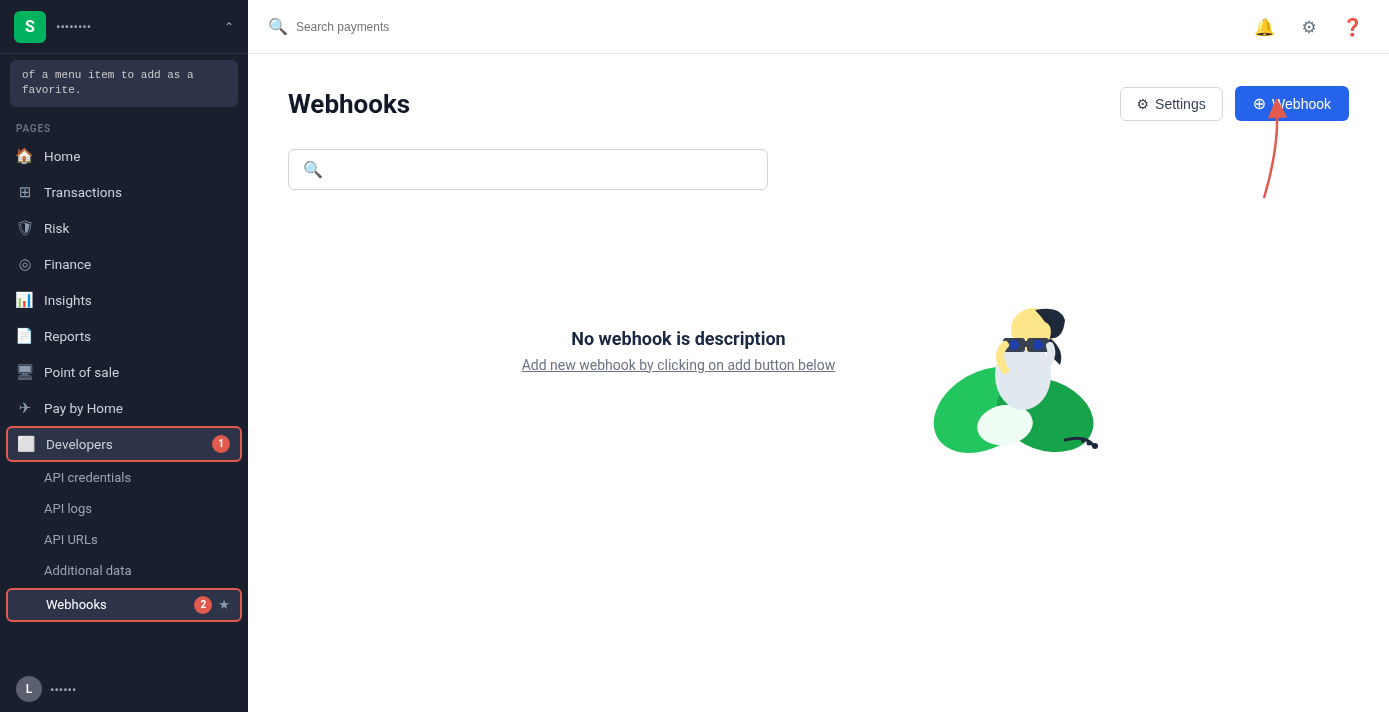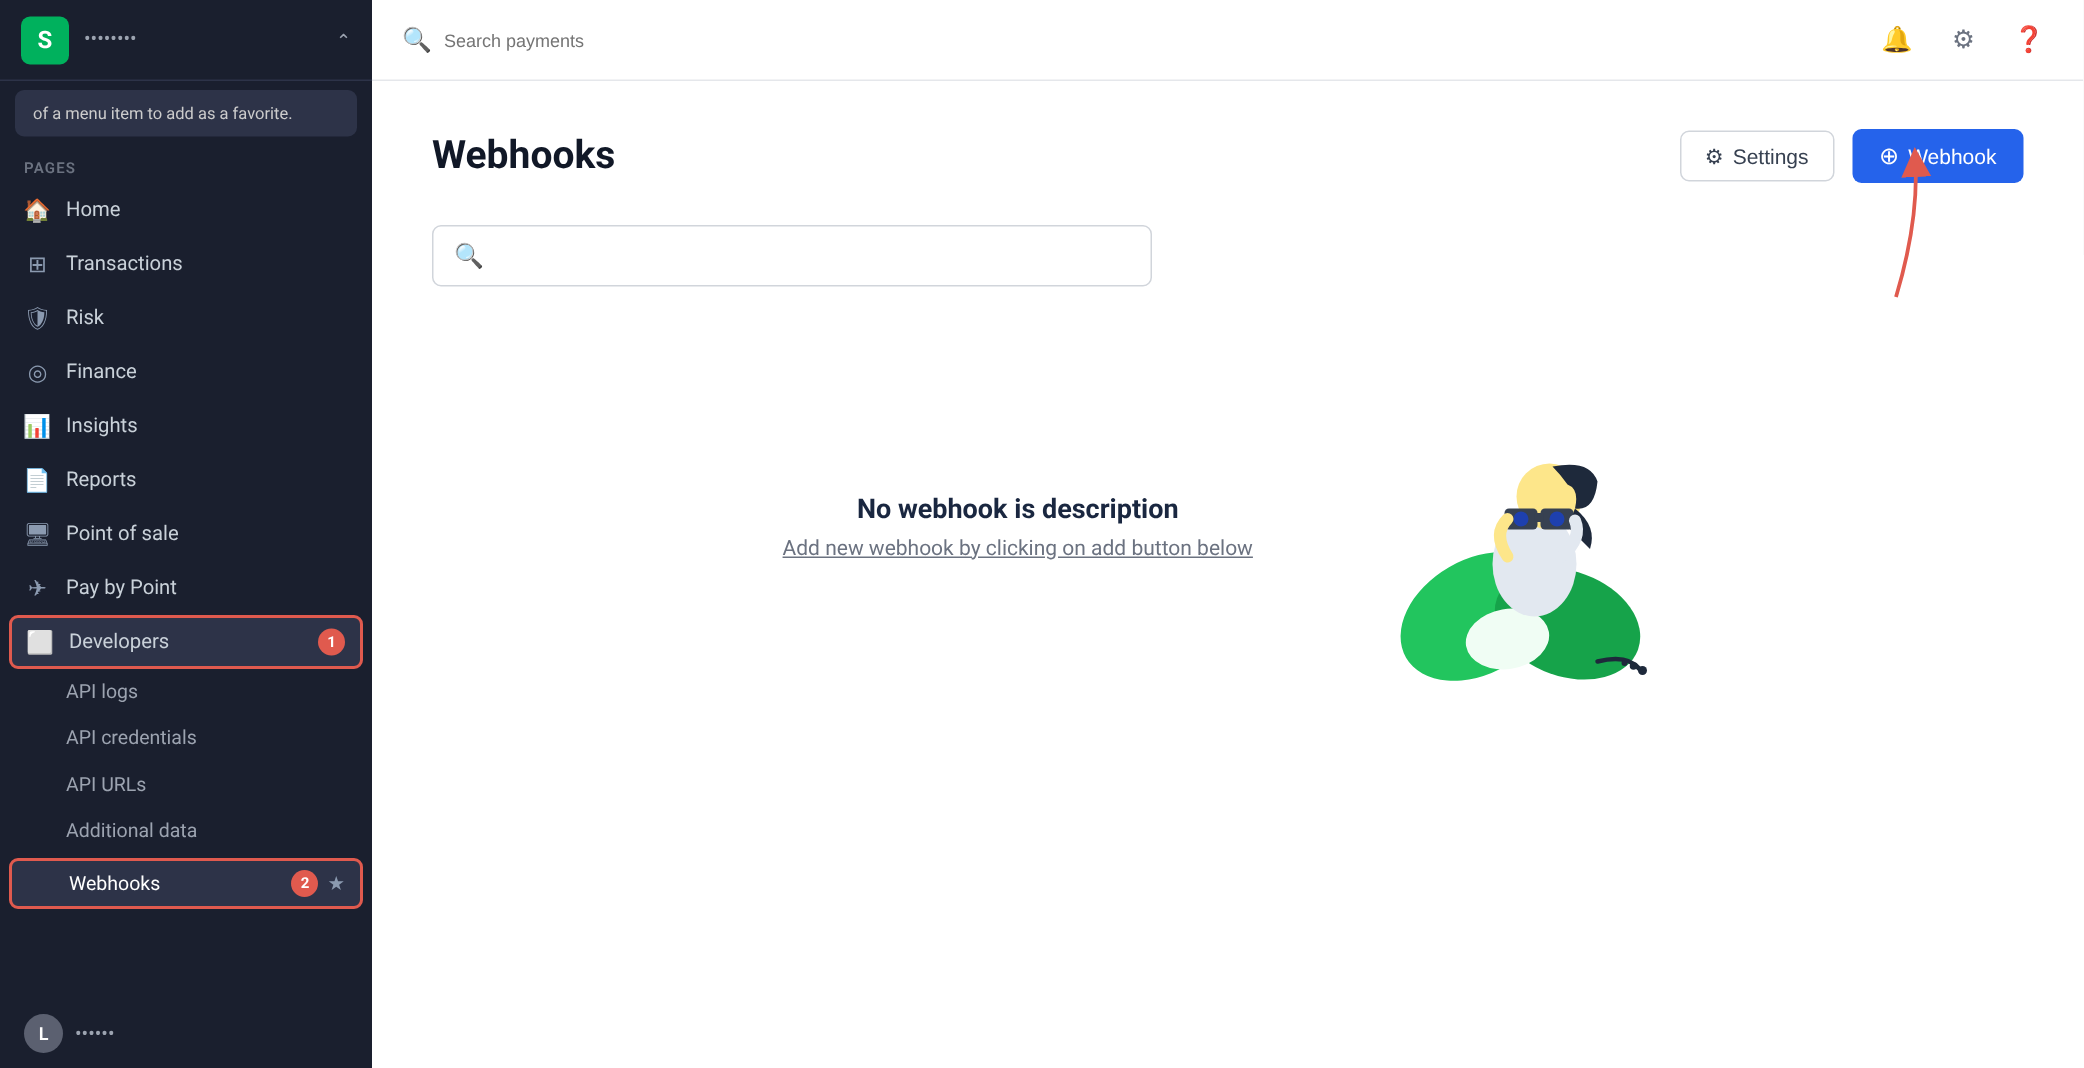--- a/index.html
+++ b/index.html
@@ -51,20 +51,21 @@
       font-size: 12px;
     }
     .tooltip-box {
       background: #2d3348;
       color: #ccc;
       font-size: 11px;
       padding: 8px 12px;
       margin: 6px 10px;
       border-radius: 6px;
       line-height: 1.4;
+      font-family: Liberation Mono, monospace;
     }
     .pages-label {
       color: #6b7280;
       font-size: 10px;
       font-weight: 600;
       letter-spacing: 0.08em;
       padding: 10px 16px 4px;
       text-transform: uppercase;
     }
     .nav-item {
@@ -351,33 +352,33 @@
   <div class="nav-item">
     <span class="nav-icon">📄</span>
     <span class="nav-label">Reports</span>
   </div>
   <div class="nav-item">
     <span class="nav-icon">🖥</span>
     <span class="nav-label">Point of sale</span>
   </div>
   <div class="nav-item">
     <span class="nav-icon">✈</span>
-    <span class="nav-label">Pay by Point</span>
+    <span class="nav-label">Pay by Home</span>
   </div>
   <div class="nav-item active">
     <span class="nav-icon">⬜</span>
     <span class="nav-label">Developers</span>
     <span class="badge">1</span>
   </div>
 
   <div class="sub-nav-item">
+    <span>API credentials</span>
+  </div>
+  <div class="sub-nav-item">
     <span>API logs</span>
-  </div>
-  <div class="sub-nav-item">
-    <span>API credentials</span>
   </div>
   <div class="sub-nav-item">
     <span>API URLs</span>
   </div>
   <div class="sub-nav-item">
     <span>Additional data</span>
   </div>
   <div class="sub-nav-item active-sub" style="display:flex; align-items:center; justify-content:space-between;">
     <span>Webhooks</span>
     <div style="display:flex;align-items:center;gap:6px;">

